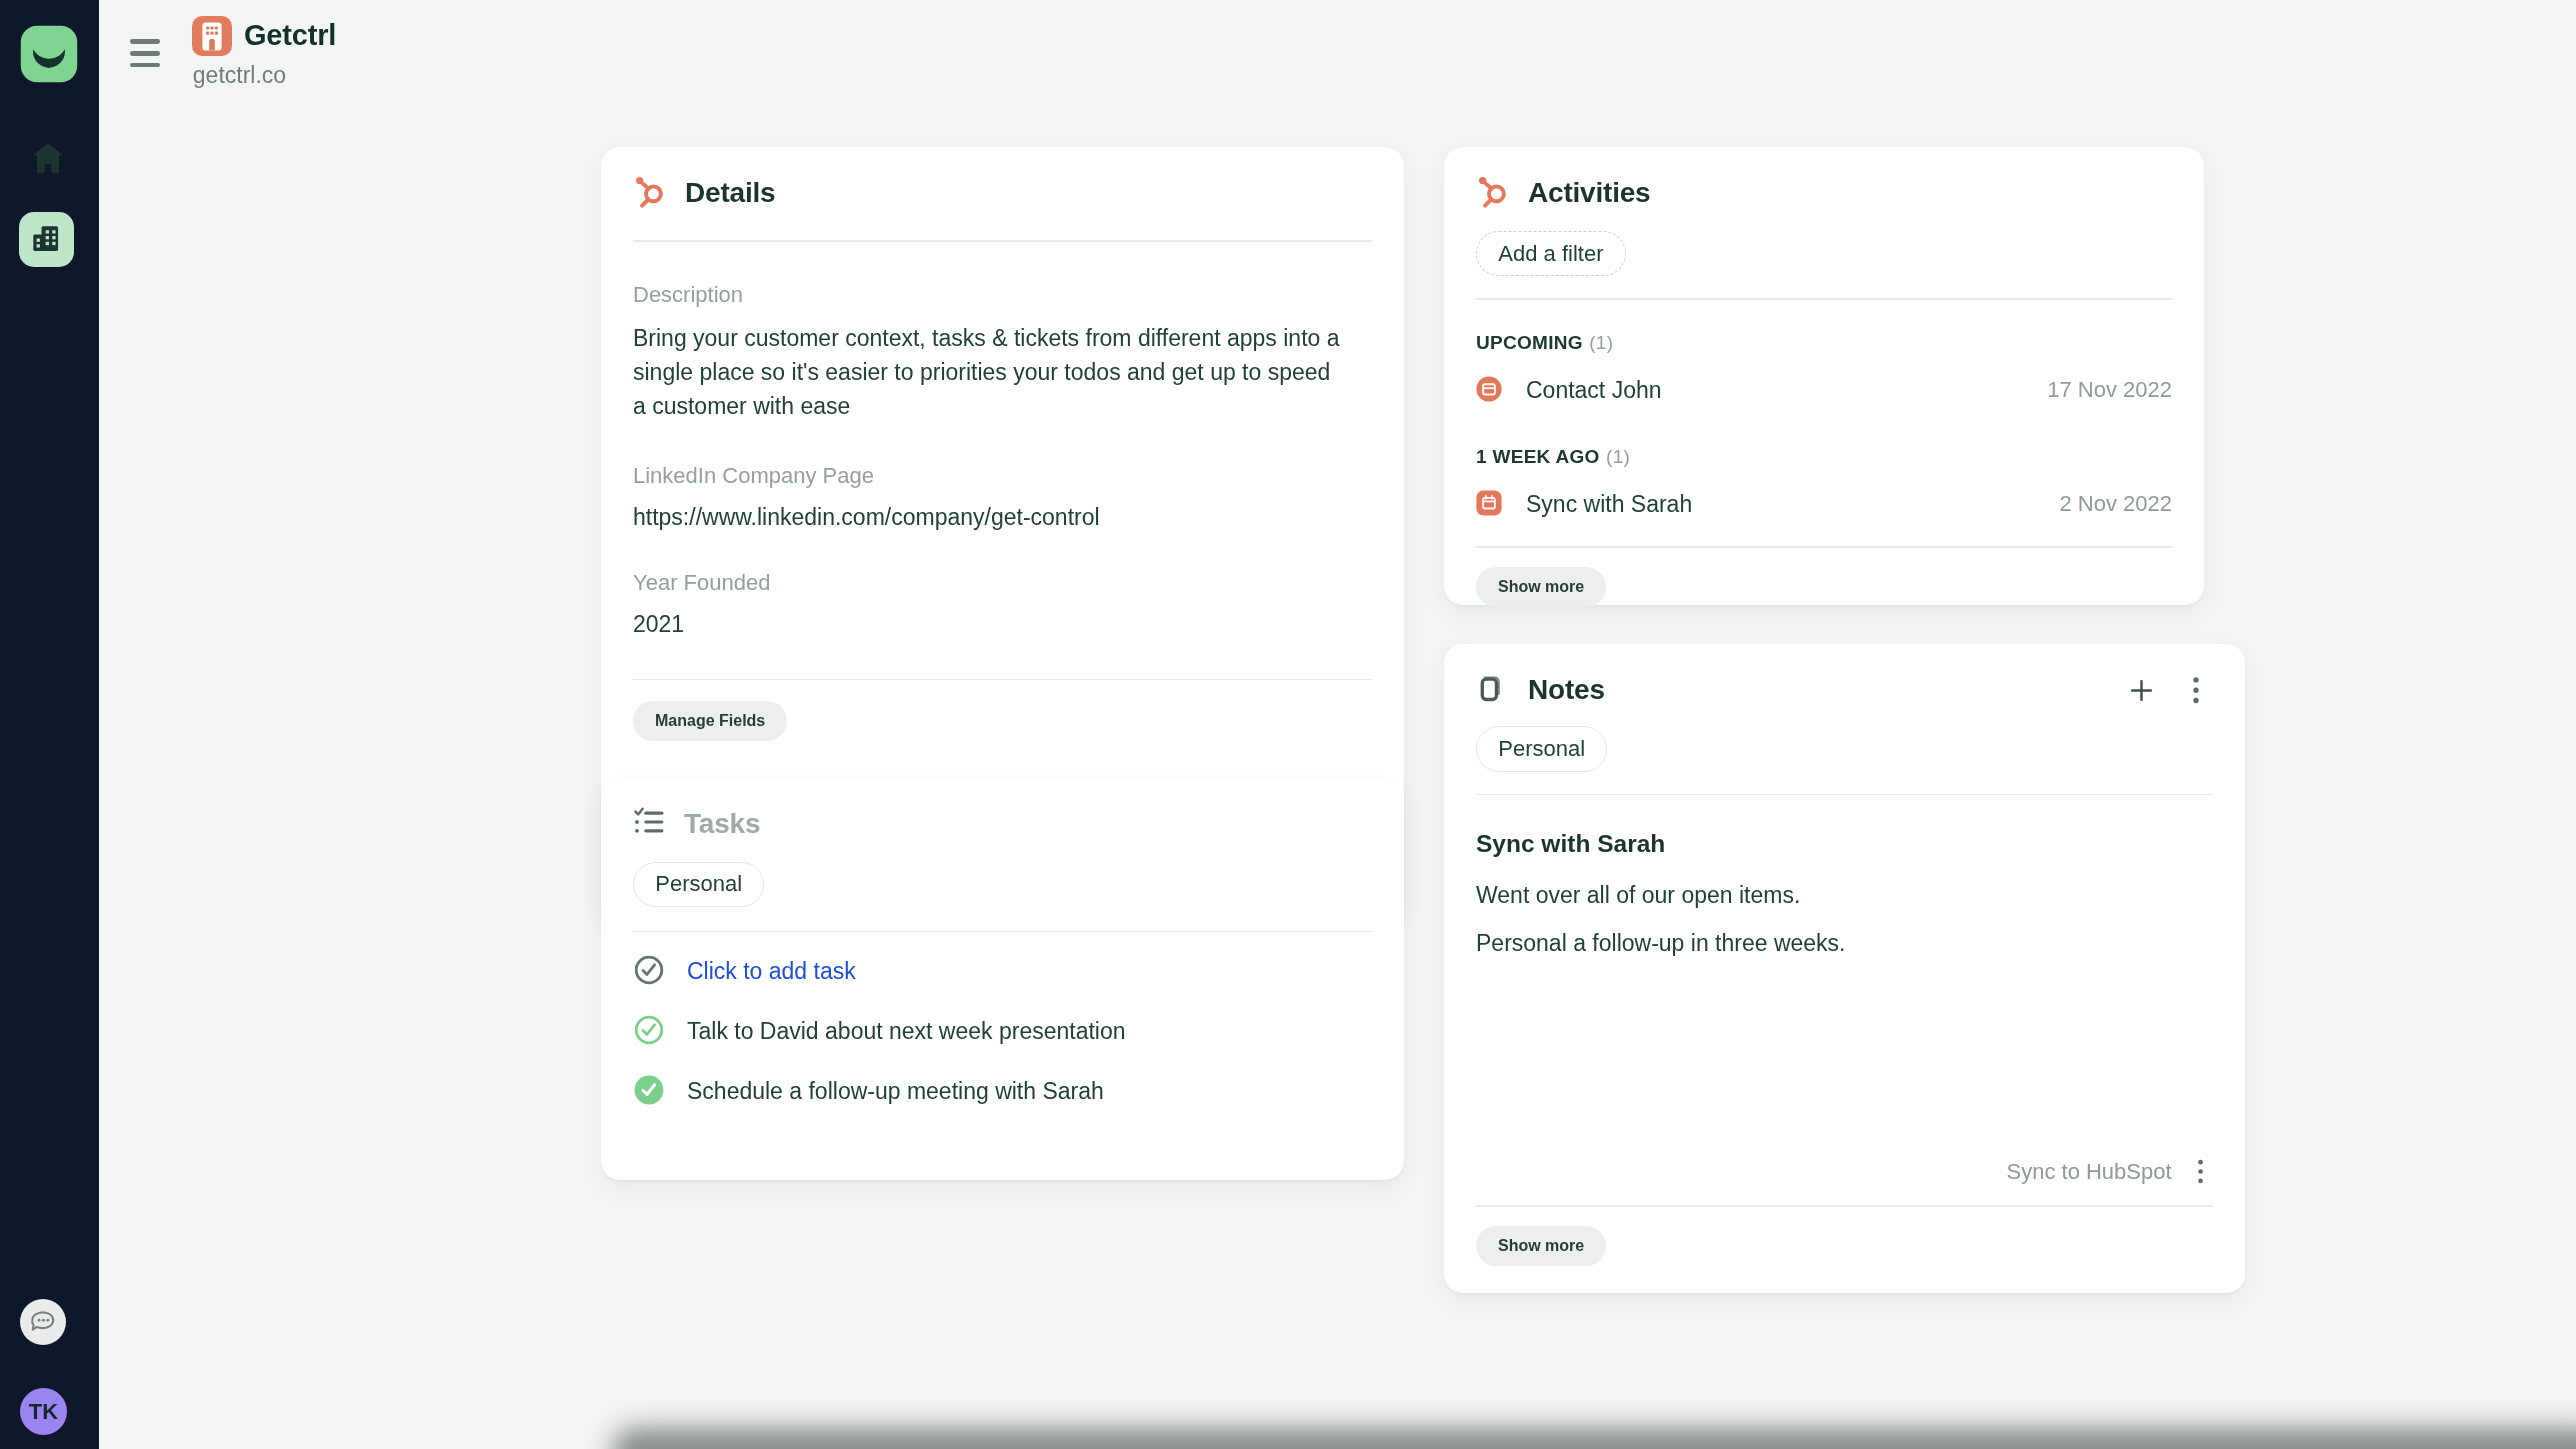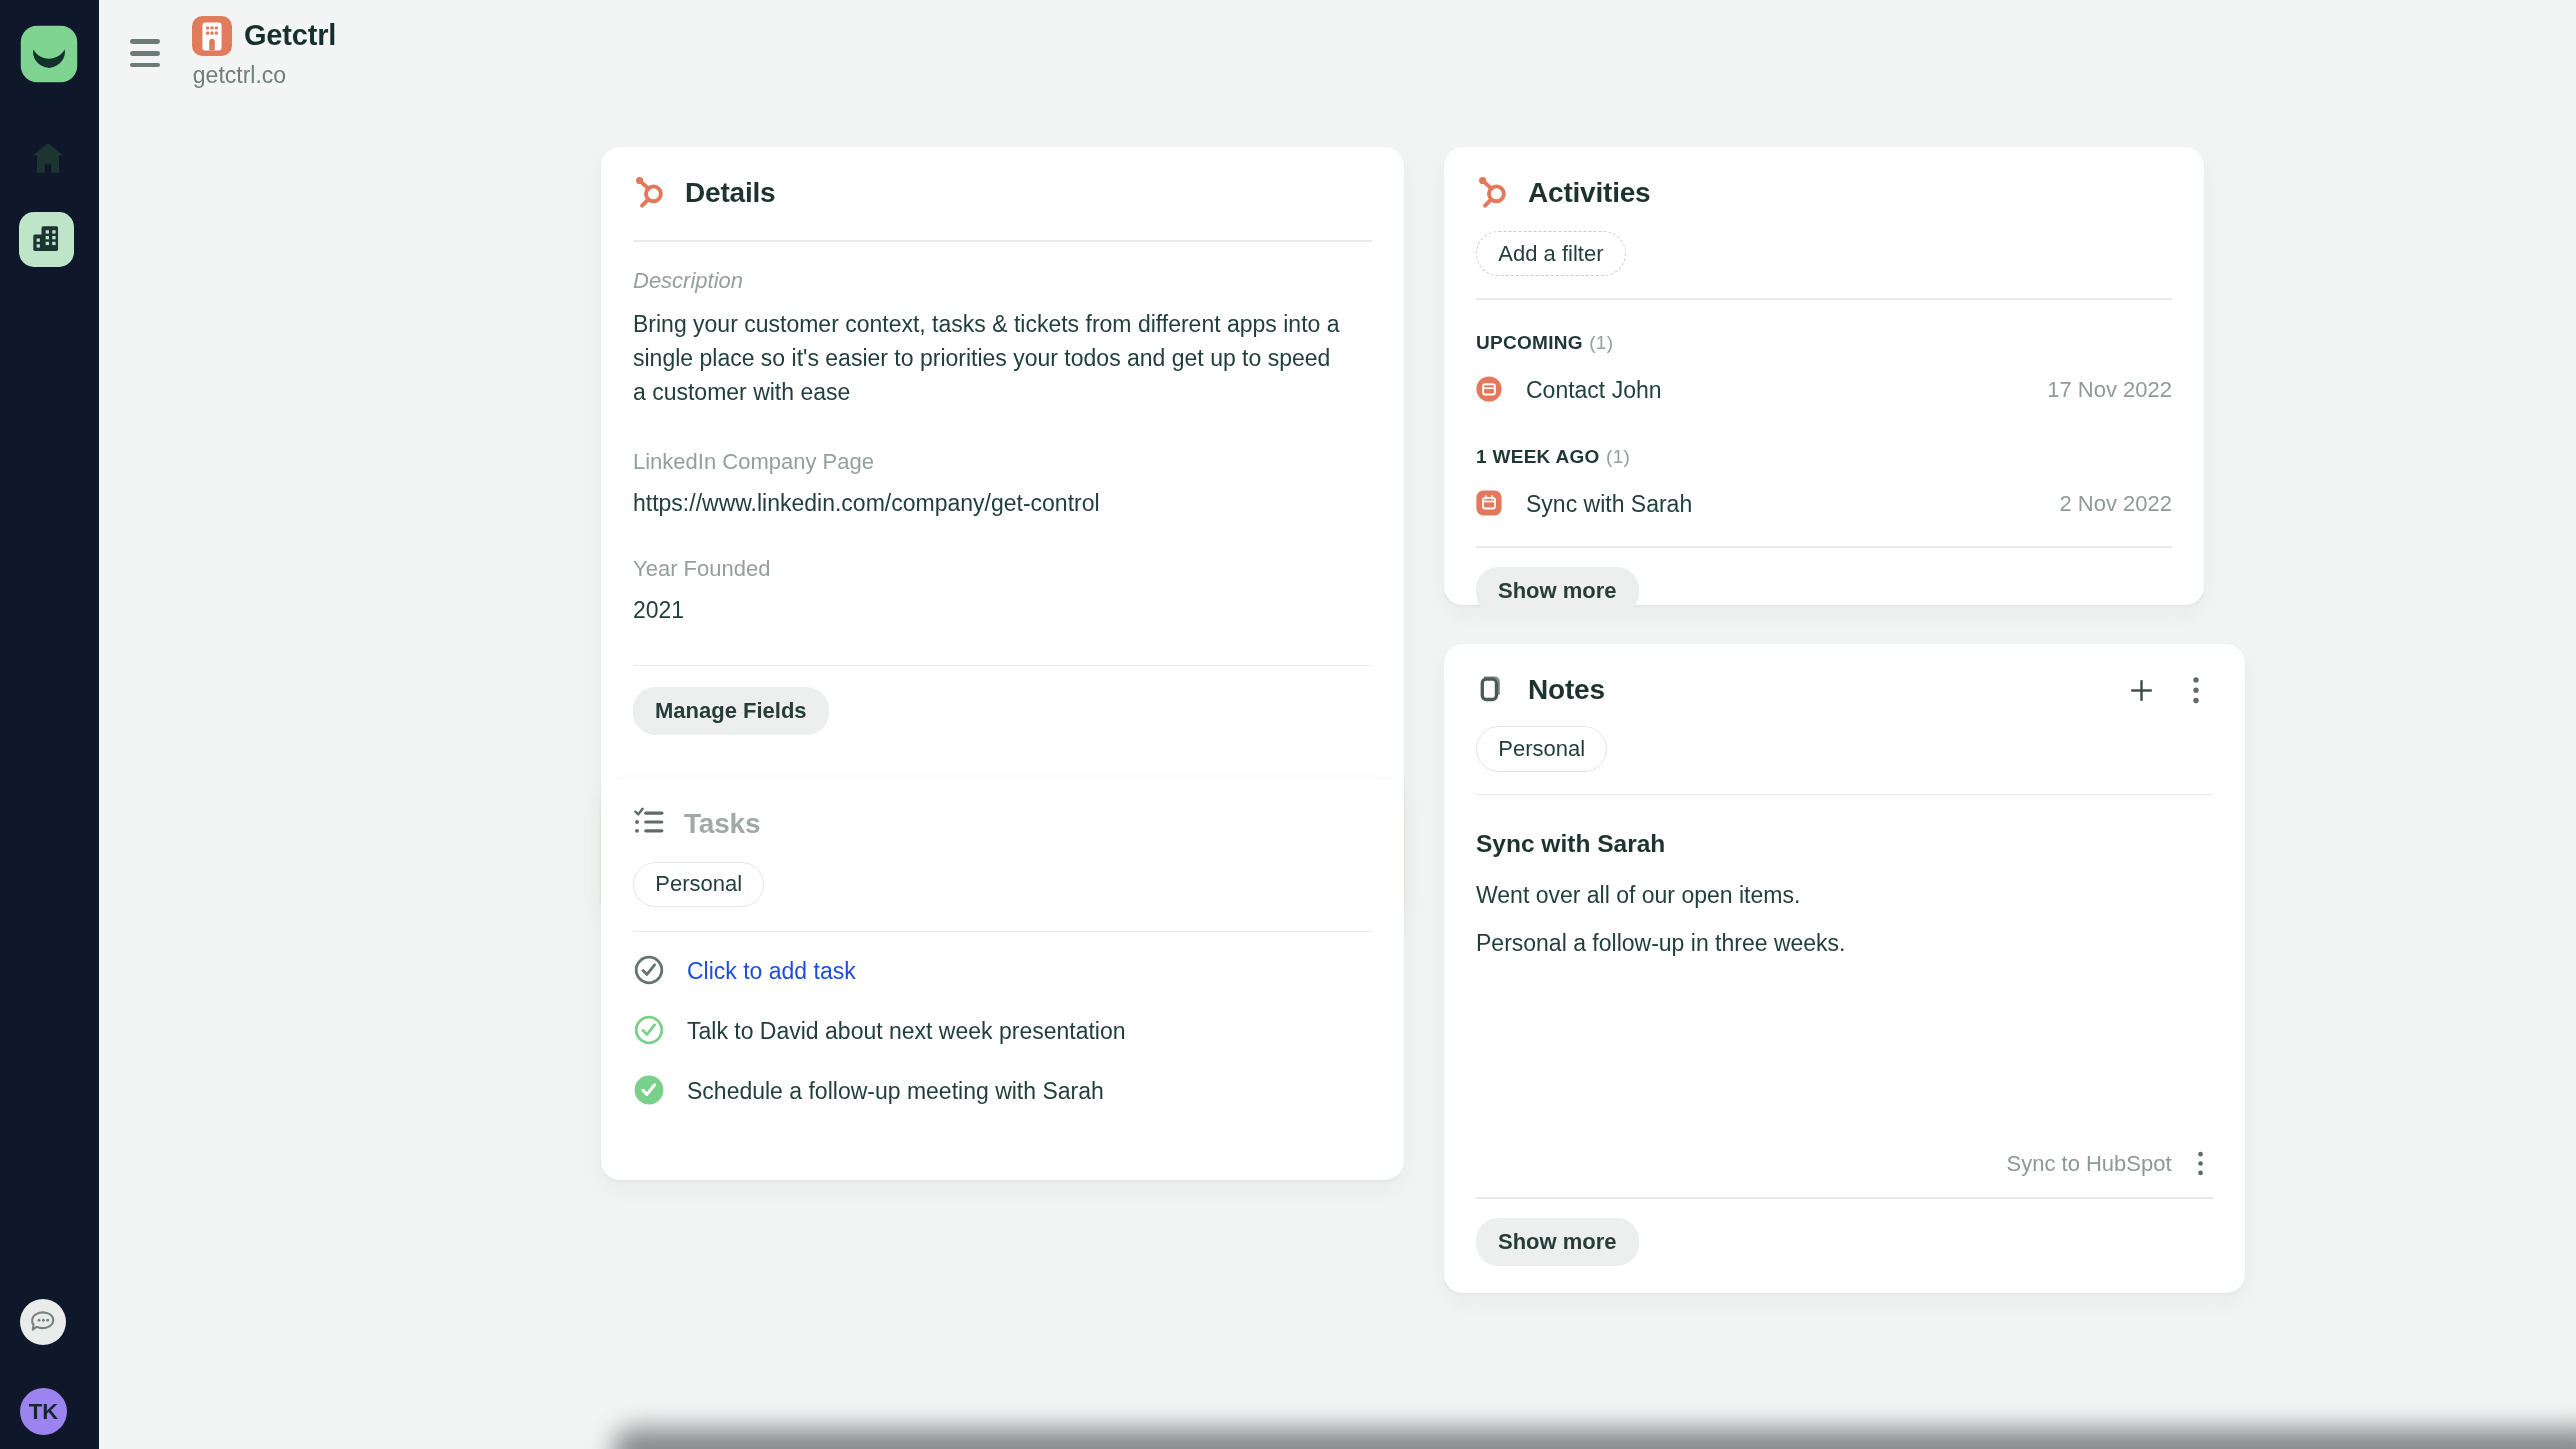--- a/index.html
+++ b/index.html
@@ -45,21 +45,21 @@
   .divider { height:1.6px; background:#E7EAE8; flex-shrink:0; }
 
   .field-label { font-size:22px; color:#93A09C; }
   .field-value { font-size:23px; color:#22403A; line-height:34px; }
 
   .pill { align-self:flex-start; border:1.6px solid #E3E6E4; background:#fff; border-radius:24px;
           padding:8.7px 21.3px; font-size:22px; color:#22403A; cursor:pointer; }
   .pill.dashed { border:1.6px dashed #C9CFCD; }
 
   .btn { align-self:flex-start; background:#EDEFEE; border:none; border-radius:22px;
-         padding:11px 22px; font-size:22px; font-weight:700; color:#273D38; cursor:pointer;
+         padding:11px 22px; font-size:16px; font-weight:700; color:#273D38; cursor:pointer;
          font-family:"Liberation Sans", sans-serif; }
 
   .task-row { display:flex; align-items:center; gap:22px; margin-top:25px; cursor:pointer; }
   .task-text { font-size:23px; color:#22403A; }
   .task-text.placeholder { color:#1d4ed8; }
 
   .group-label { margin-top:32px; font-size:19px; font-weight:700; color:#203833; letter-spacing:0.3px; }
   .group-count { font-weight:400; color:#93A09C; margin-left:6.3px; }
   .activity-row { display:flex; align-items:center; gap:24px; margin-top:22px; cursor:pointer; }
   .activity-title { font-size:23px; color:#22403A; }
@@ -154,21 +154,21 @@
         <circle cx="26" cy="25" r="9.5" stroke="#E4785A" stroke-width="5"></circle>
         <circle cx="8.5" cy="8" r="4.6" fill="#E4785A"></circle>
         <path d="M11.5 11 L20 18.5" stroke="#E4785A" stroke-width="5" stroke-linecap="round"></path>
         <path d="M19 32.5 L11.5 40" stroke="#E4785A" stroke-width="5" stroke-linecap="round"></path>
       </svg>
     </span>
     <span class="card-title">Details</span>
   </div>
   <div class="divider" style="margin-top:28.4px;"></div>
 
-  <div class="field-label" style="margin-top:26px;font-style:italic;">Description</div>
+  <div class="field-label" style="margin-top:40px;">Description</div>
   <div class="field-value" style="margin-top:12.6px; width:715px;">Bring your customer context, tasks &amp; tickets from different apps into a single place so it's easier to priorities your todos and get up to speed a customer with ease</div>
 
   <div class="field-label" style="margin-top:40px;">LinkedIn Company Page</div>
   <div class="field-value" style="margin-top:11px;">https://www.linkedin.com/company/get-control</div>
 
   <div class="field-label" style="margin-top:36px;">Year Founded</div>
   <div class="field-value" style="margin-top:11px;">2021</div>
 
   <div class="divider" style="margin-top:38px;"></div>
   <button class="btn" style="margin-top:20.5px;">Manage Fields</button>

